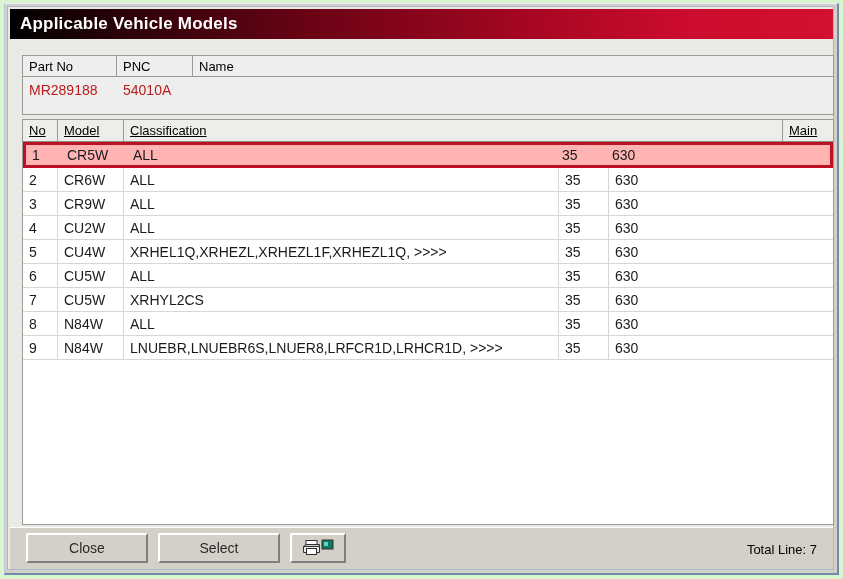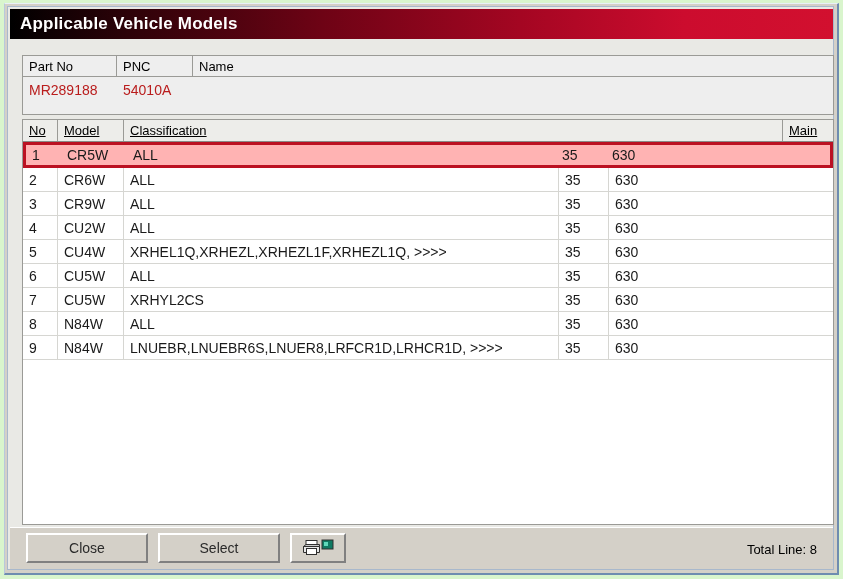--- a/index.html
+++ b/index.html
@@ -341,18 +341,18 @@
             <svg width="34" height="20" viewBox="0 0 34 20" xmlns="http://www.w3.org/2000/svg">
               <rect x="5" y="2.5" width="11" height="5" fill="#ffffff" stroke="#303030" stroke-width="1"></rect>
               <path d="M2.5 8.5 L18.5 8.5 L18.5 14.5 L2.5 14.5 Z" fill="#e8e8e8" stroke="#303030" stroke-width="1"></path>
               <path d="M2.5 8.5 L5 6.5 L18.5 6.5 L18.5 8.5 Z" fill="#c8c8c8" stroke="#303030" stroke-width="1"></path>
               <rect x="5.5" y="10.5" width="10" height="6" fill="#ffffff" stroke="#303030" stroke-width="1"></rect>
               <rect x="21" y="2" width="11" height="9" fill="#0f7a63" stroke="#303030" stroke-width="1"></rect>
               <rect x="23" y="4" width="4" height="4" fill="#5fd9bb"></rect>
             </svg>
           </span>
         </div>
-        <div class="total-line">Total Line: 8</div>
+        <div class="total-line">Total Line: 7</div>
       </div>
 
     </div>
   </div>
 </div>
 
 </body></html>

